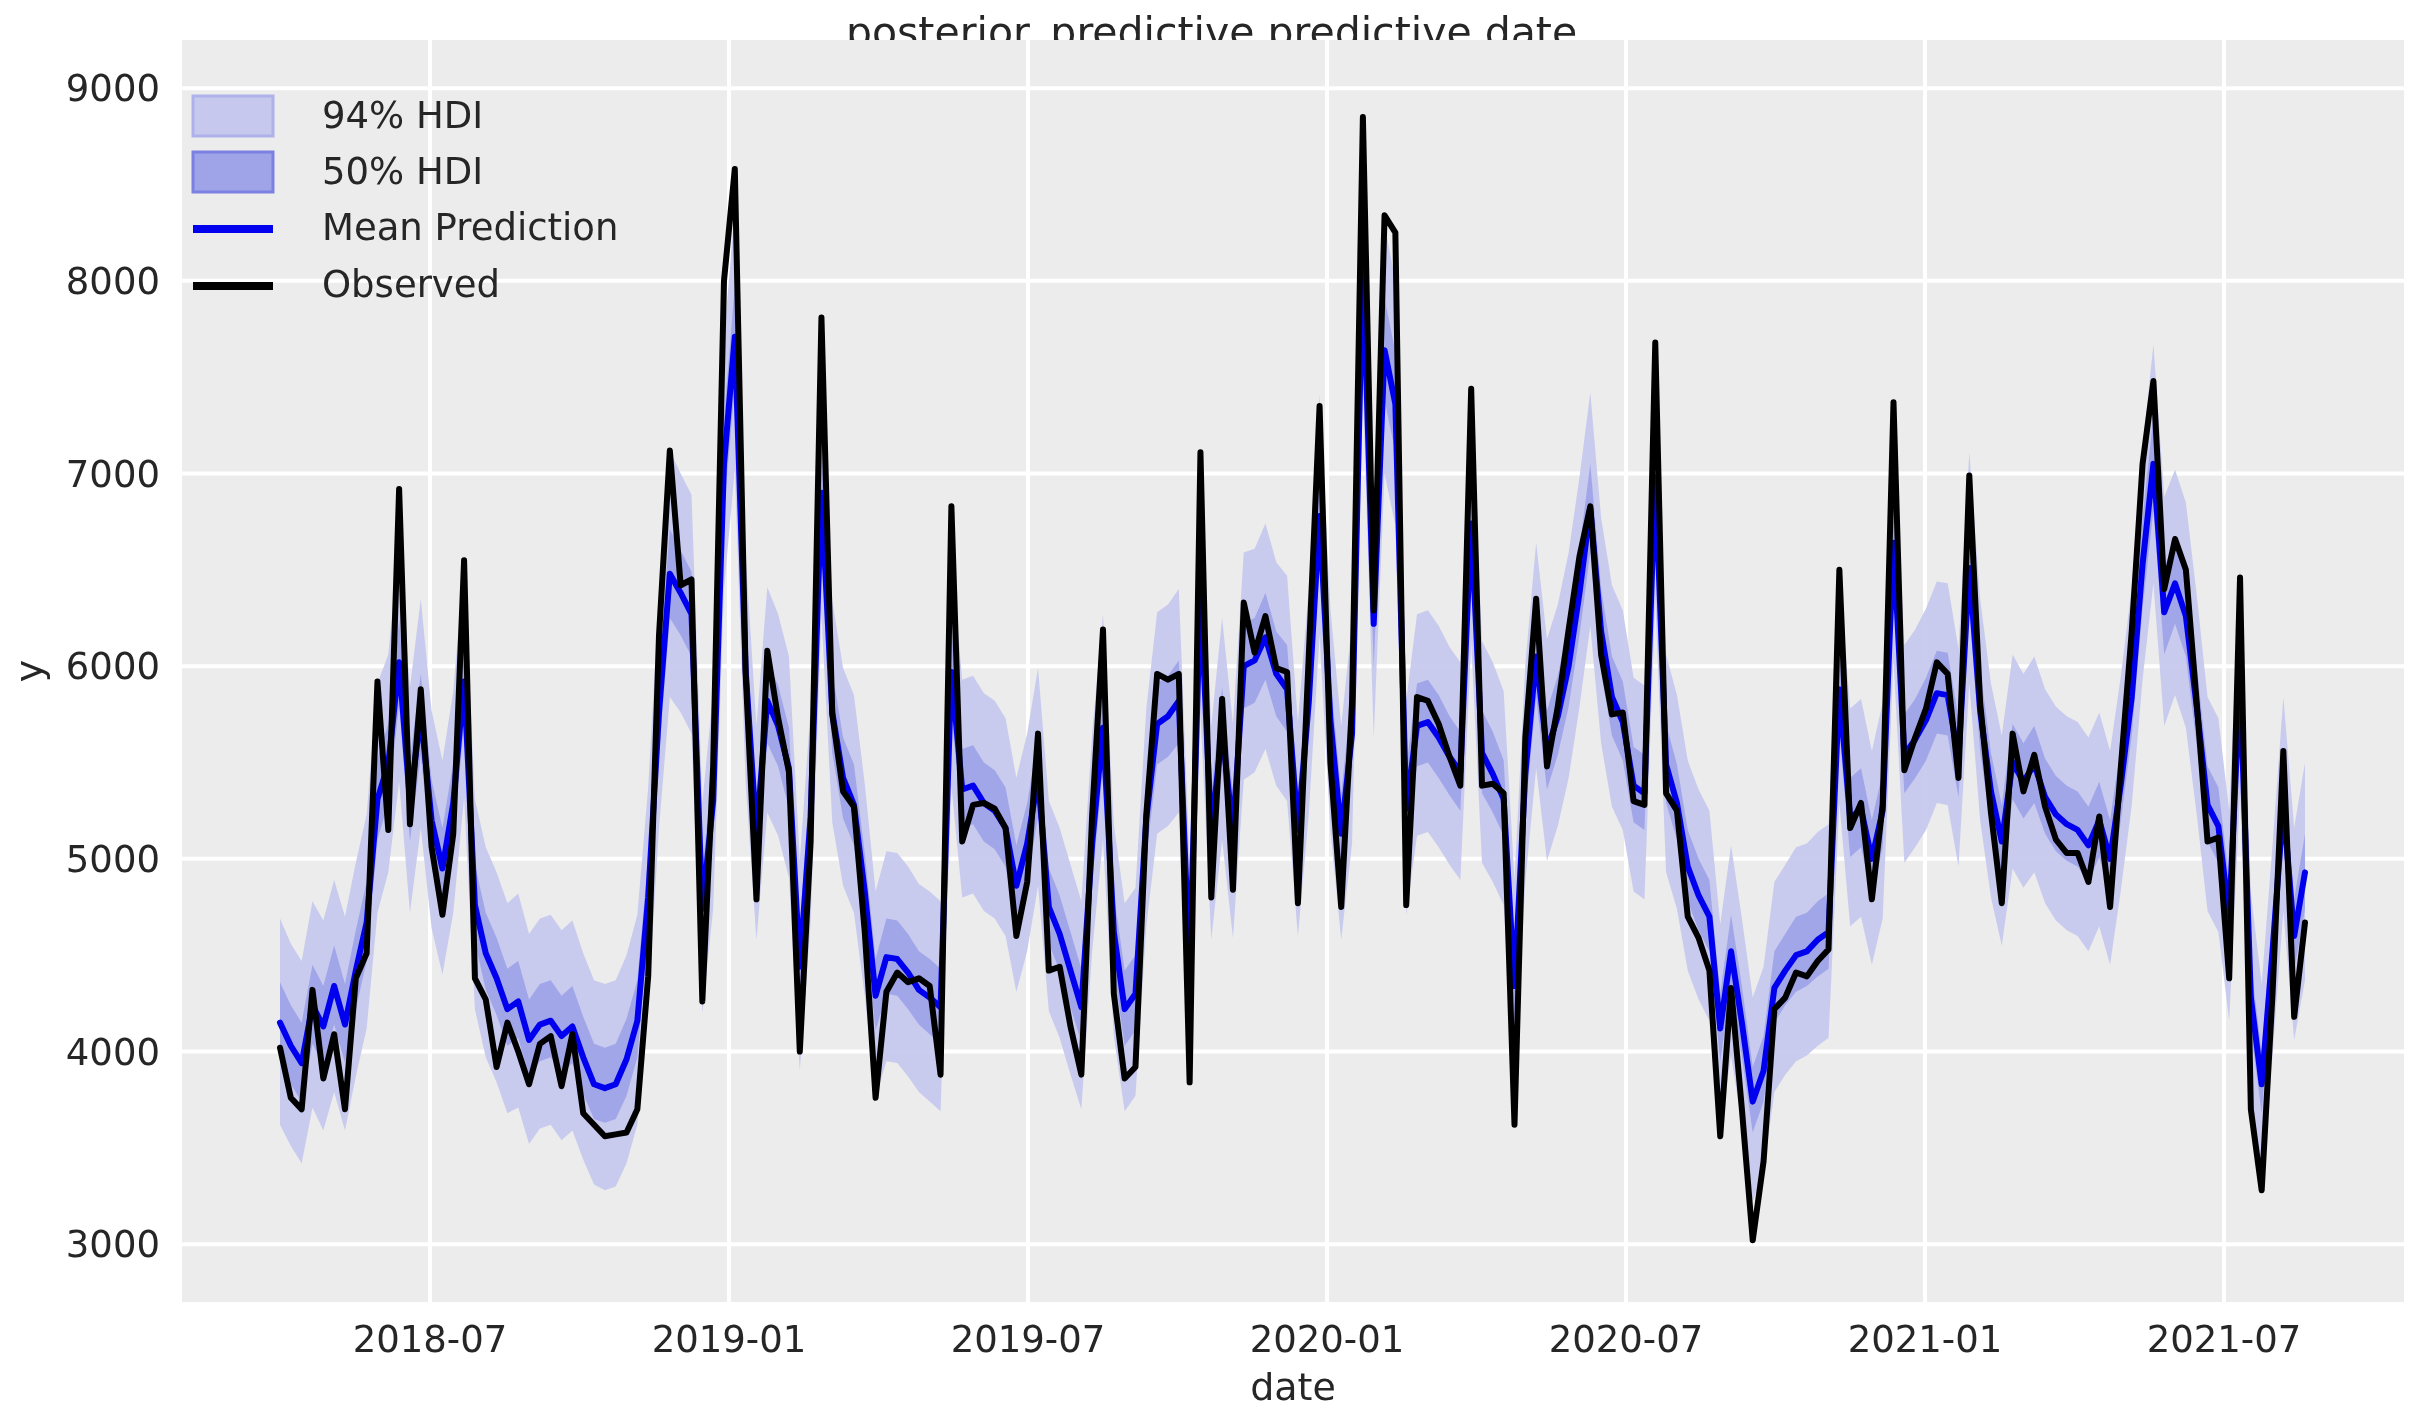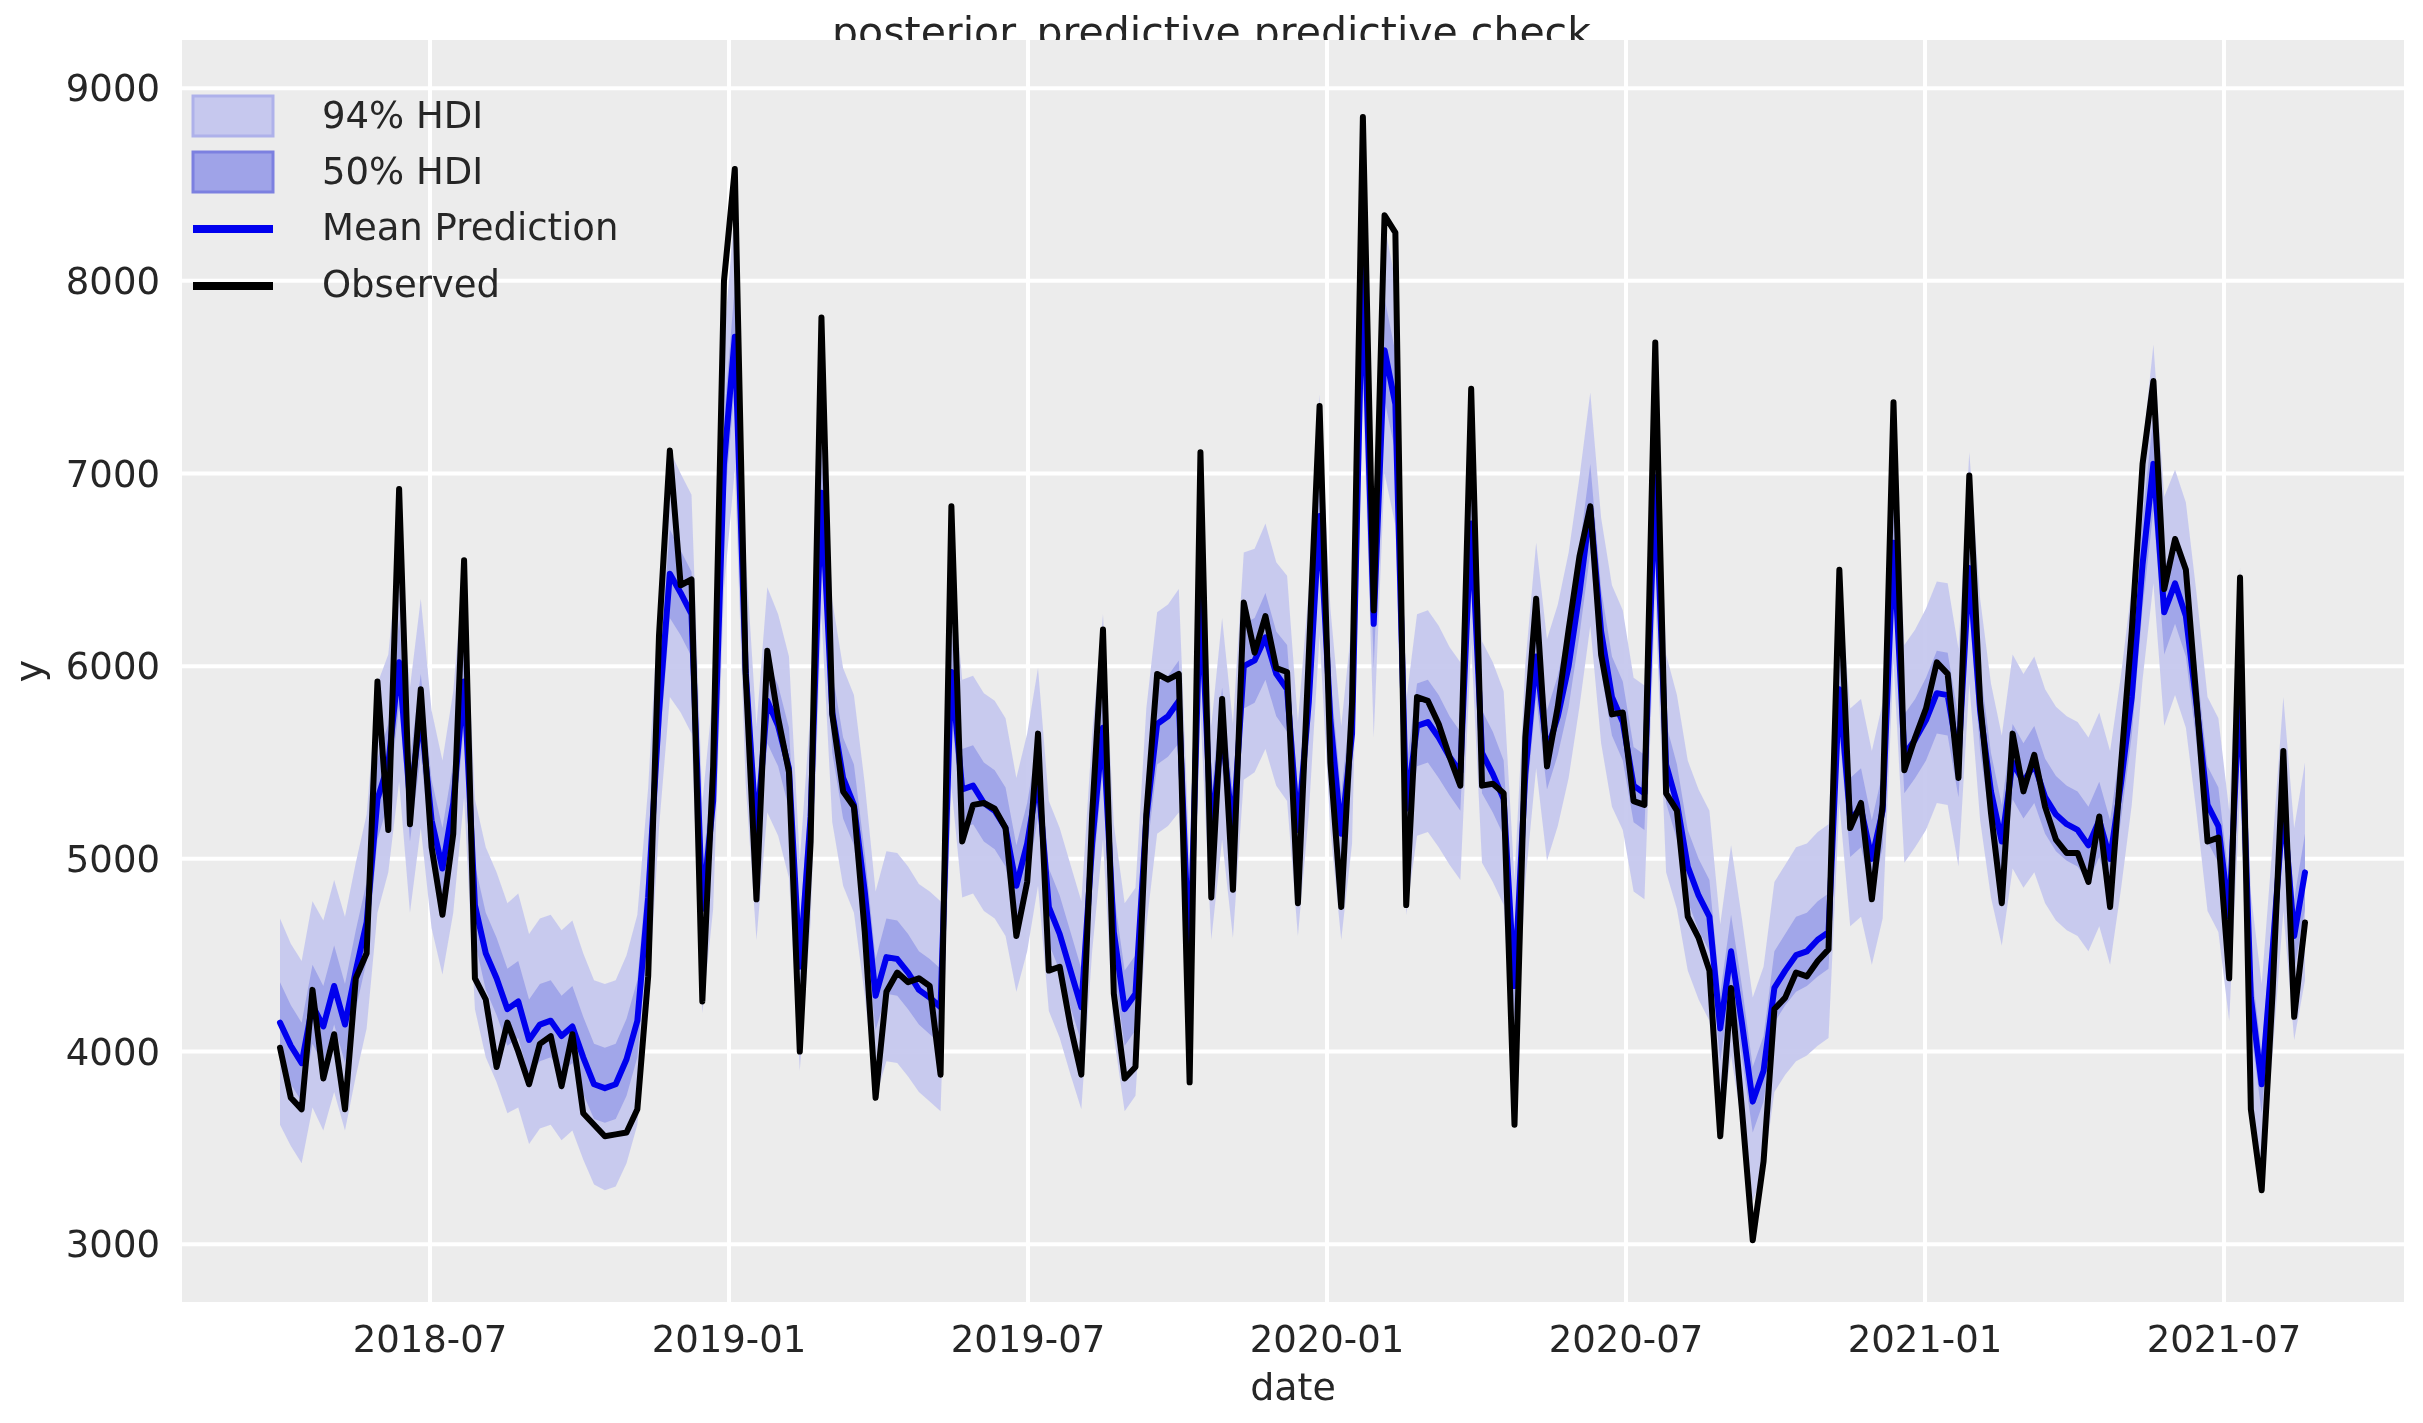--- a/index.html
+++ b/index.html
@@ -13,21 +13,21 @@
   #plot-svg{position:absolute;left:0;top:0;}
   .axis-tick-label{font-size:37px;fill:#262626;font-family:"DejaVu Sans",sans-serif;}
   .axis-title{font-size:38px;fill:#262626;font-family:"DejaVu Sans",sans-serif;}
   .legend-label{font-size:37px;fill:#262626;font-family:"DejaVu Sans",sans-serif;dominant-baseline:middle;}
 </style>
 </head>
 <body>
 
 <div id="figure">
 
-  <div id="chart-title">posterior_predictive predictive check</div>
+  <div id="chart-title">posterior_predictive predictive date</div>
 
   <svg id="plot-svg" width="2423" height="1423">
     <g id="axes-bg-group">
       <rect id="axes-bg" x="182" y="40" width="2222" height="1262" fill="#ececec"></rect>
     </g>
     <g id="grid-group">
         <line x1="182" x2="2404" y1="1244.1984732824428" y2="1244.1984732824428" stroke="#ffffff" stroke-width="4"></line>
         <line x1="182" x2="2404" y1="1051.526717557252" y2="1051.526717557252" stroke="#ffffff" stroke-width="4"></line>
         <line x1="182" x2="2404" y1="858.8549618320611" y2="858.8549618320611" stroke="#ffffff" stroke-width="4"></line>
         <line x1="182" x2="2404" y1="666.1832061068703" y2="666.1832061068703" stroke="#ffffff" stroke-width="4"></line>

